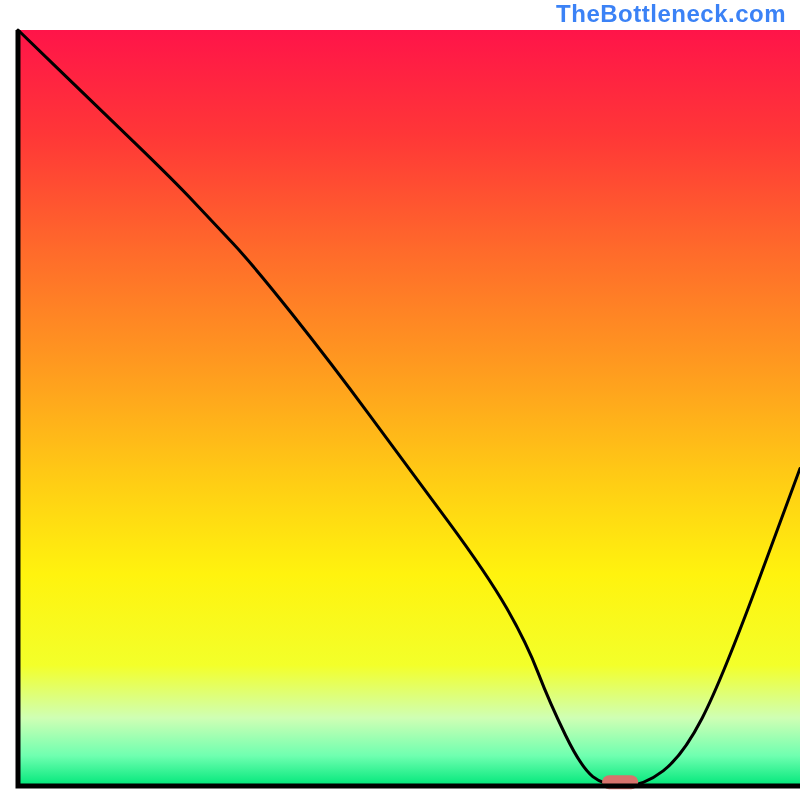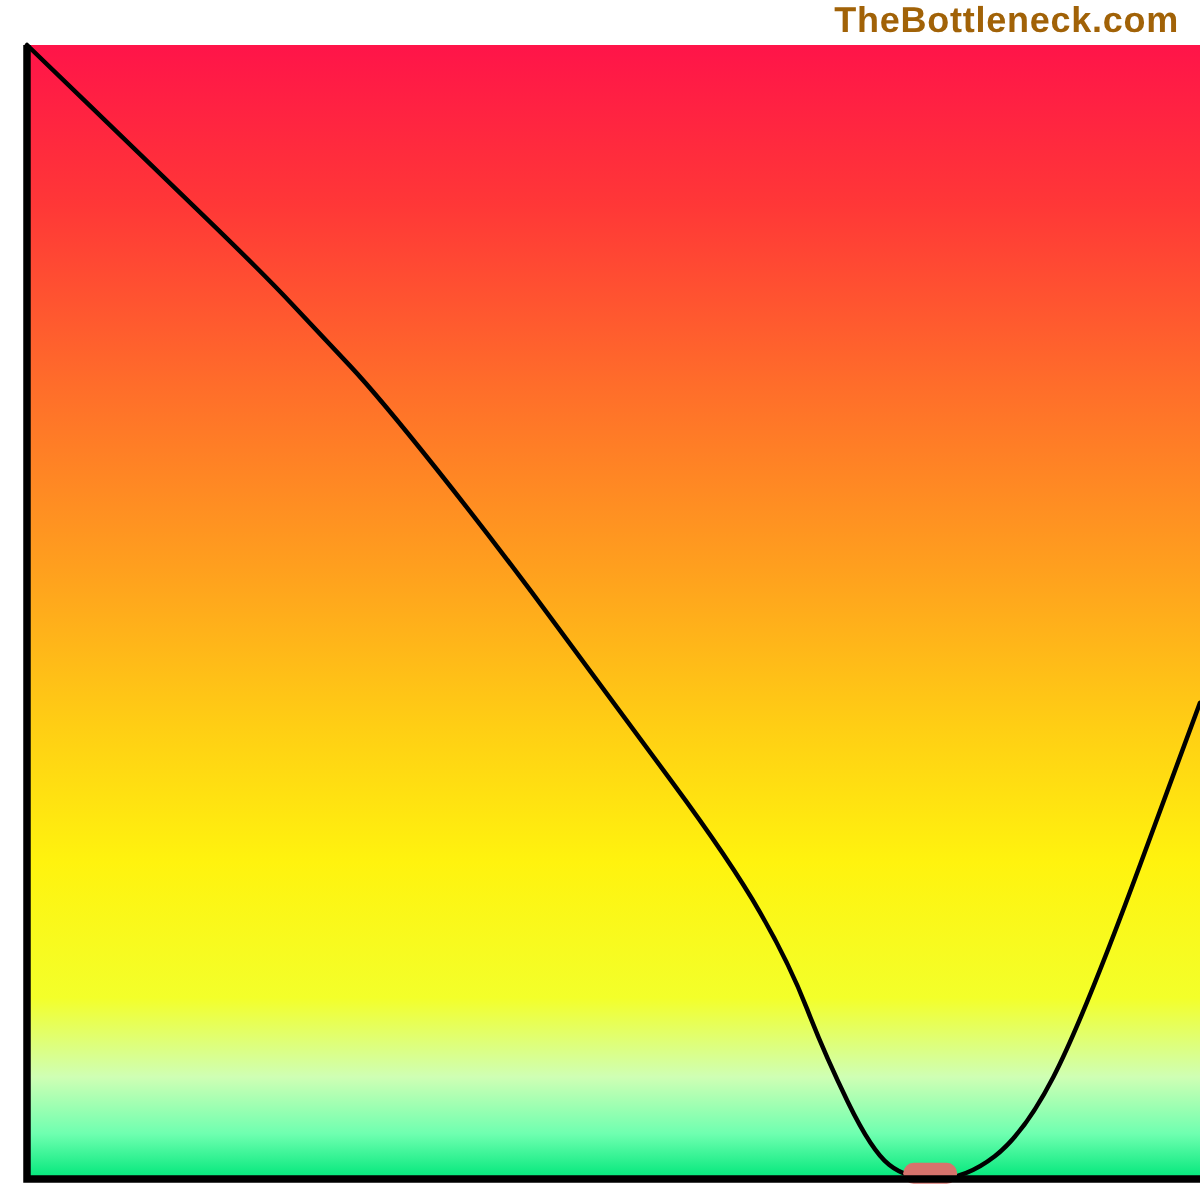--- a/index.html
+++ b/index.html
@@ -19,21 +19,21 @@
     display: block;
     width: 800px;
     height: 800px;
   }
   .attribution {
     position: absolute;
     top: 0;
     right: 14px;
     font-size: 24px;
     font-weight: 600;
-    color: #a16207;
+    color: #3b82f6;
     letter-spacing: 0.5px;
     user-select: none;
   }
 </style>
 </head>
 <body>
 
 <div class="chart-wrap">
   <svg class="chart" viewBox="0 0 800 800">
     <defs>

